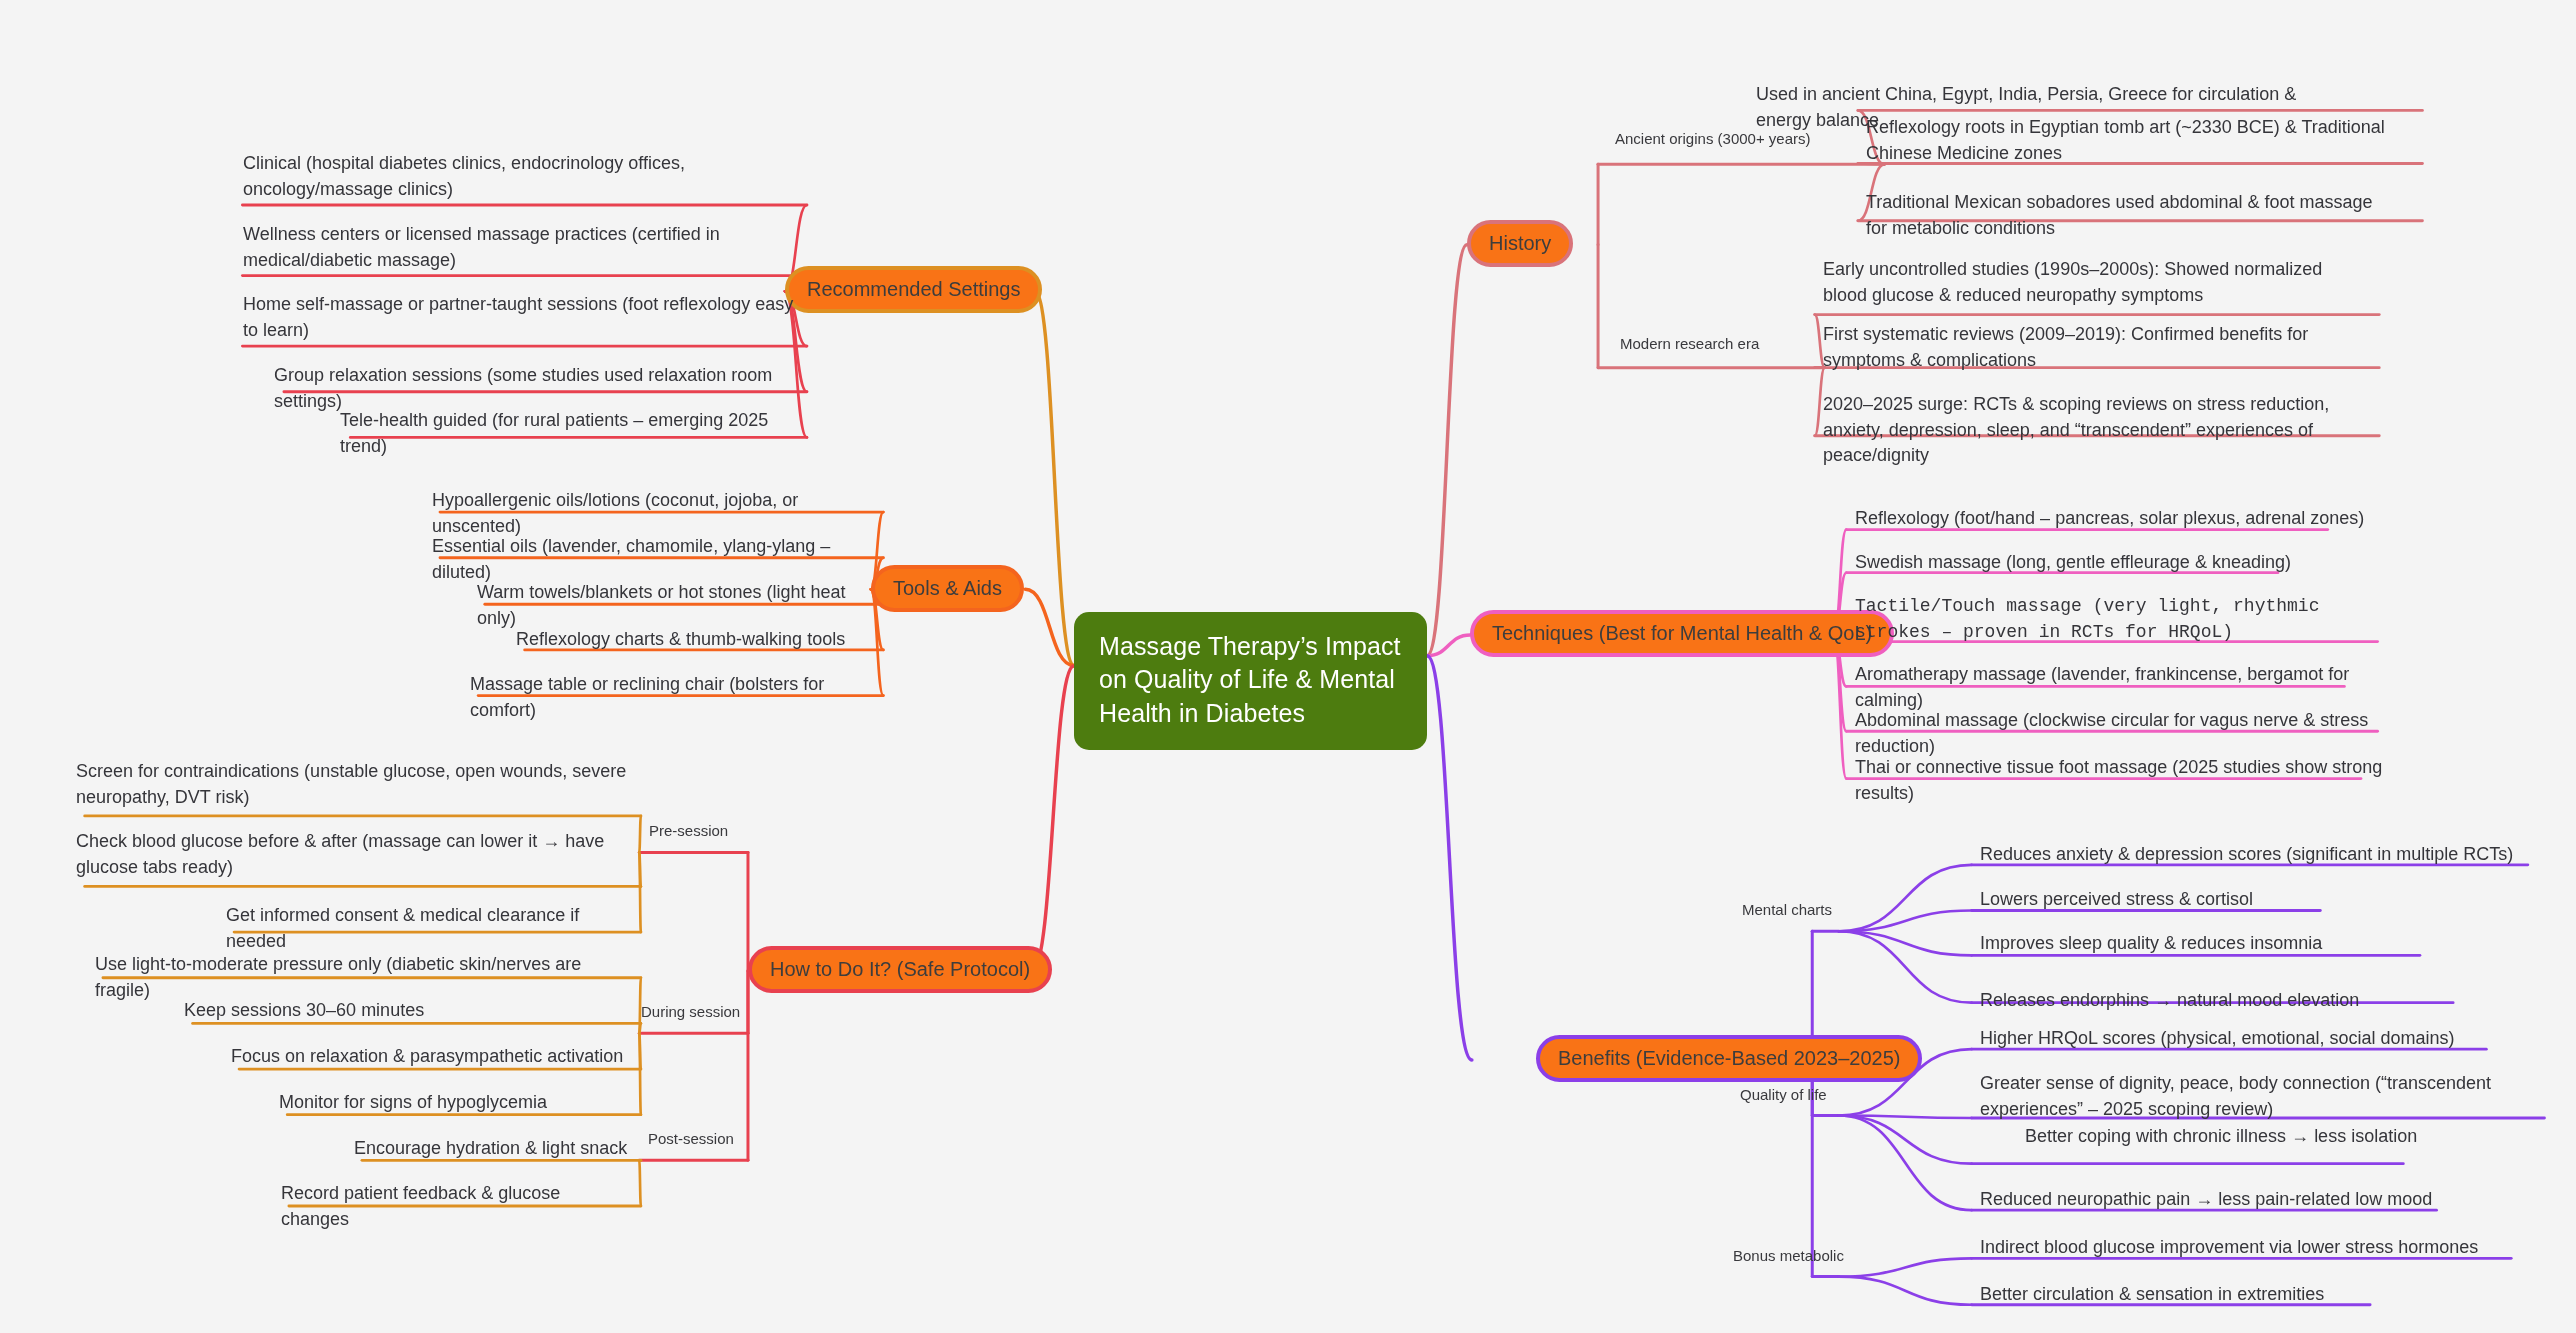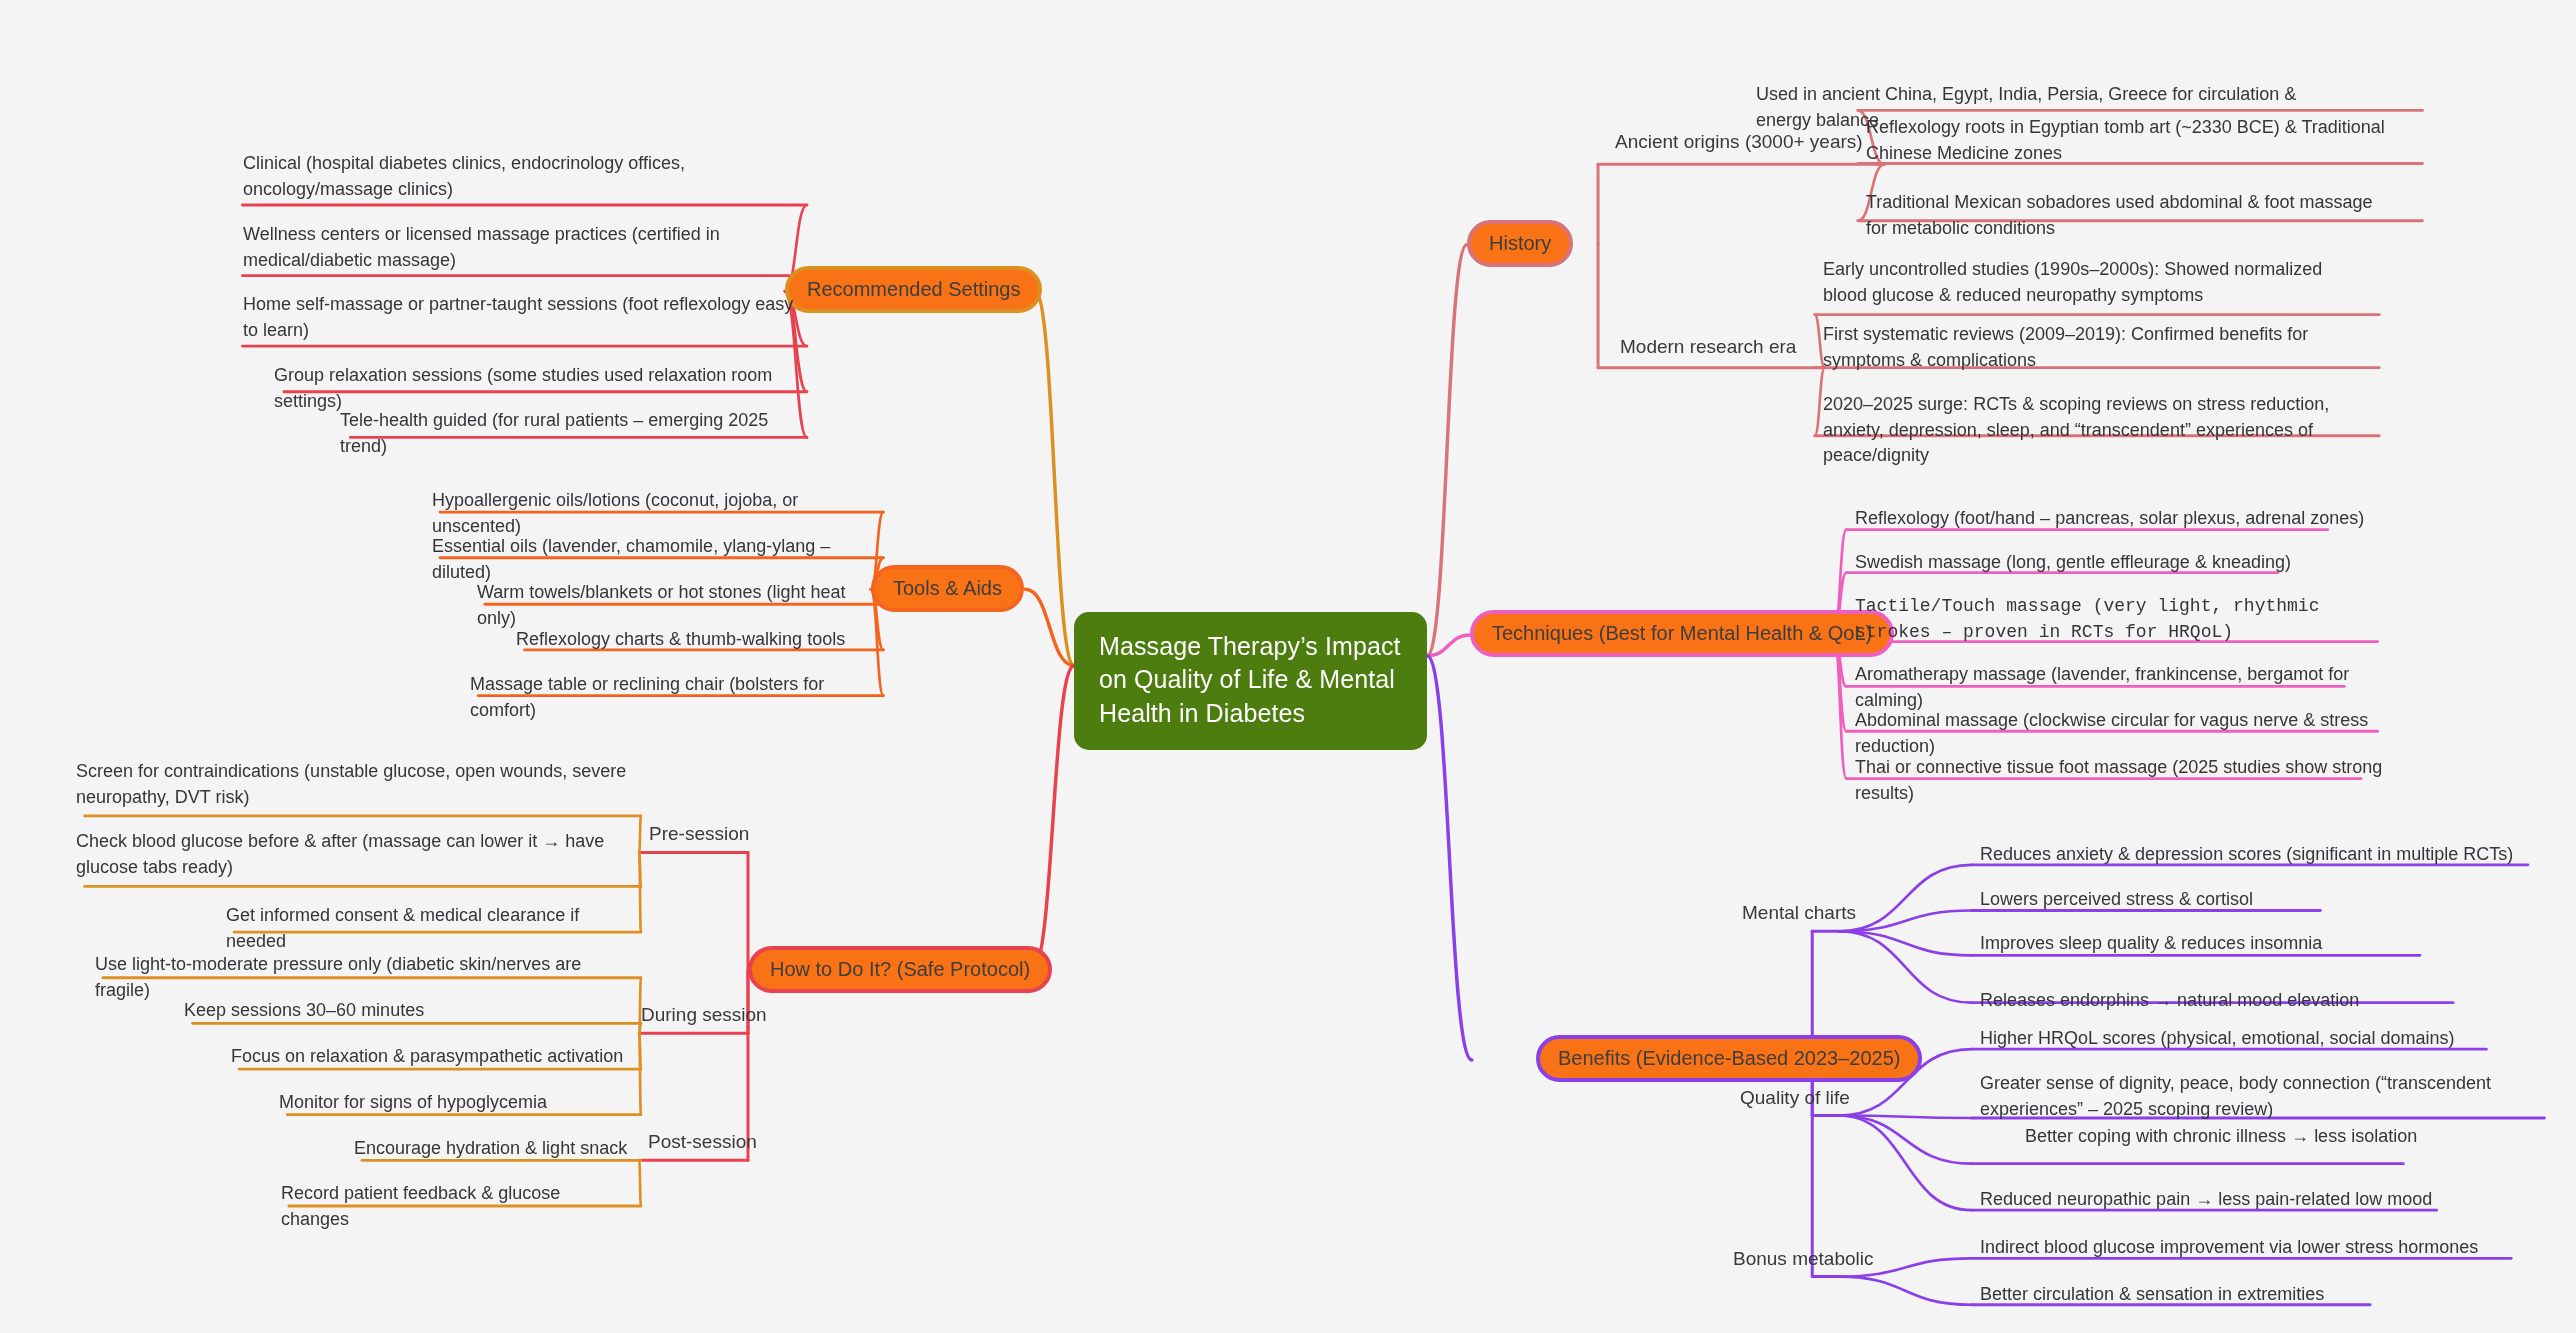--- a/index.html
+++ b/index.html
@@ -10,21 +10,21 @@
             pointer-events:none;}
   
   .root{position:absolute;background:#4c4f66;color:#ffffff;border-radius:15px;
         padding:18px 21.6px 20px 25px;font-size:25px;line-height:1.33;
         letter-spacing:0.1px;box-sizing:border-box;}
   
   .pill{position:absolute;background:#f97316;border-style:solid;border-width:4.2px;
         border-radius:25px;font-size:20px;color:#3d3d3d;white-space:nowrap;
         padding:7.5px 18px 9px 18px;box-sizing:border-box;line-height:1.1;}
   
-  .mid{position:absolute;font-size:19px;color:#39393d;white-space:nowrap;
+  .mid{position:absolute;font-size:15px;color:#39393d;white-space:nowrap;
        line-height:1.25;}
   
   .leaf{position:absolute;font-size:18px;color:#35353a;line-height:1.42;
         box-sizing:border-box;}
   .leaf.r{text-align:left;}
   .leaf.l{text-align:left;}
 </style>
 </head>
 <body>
 

